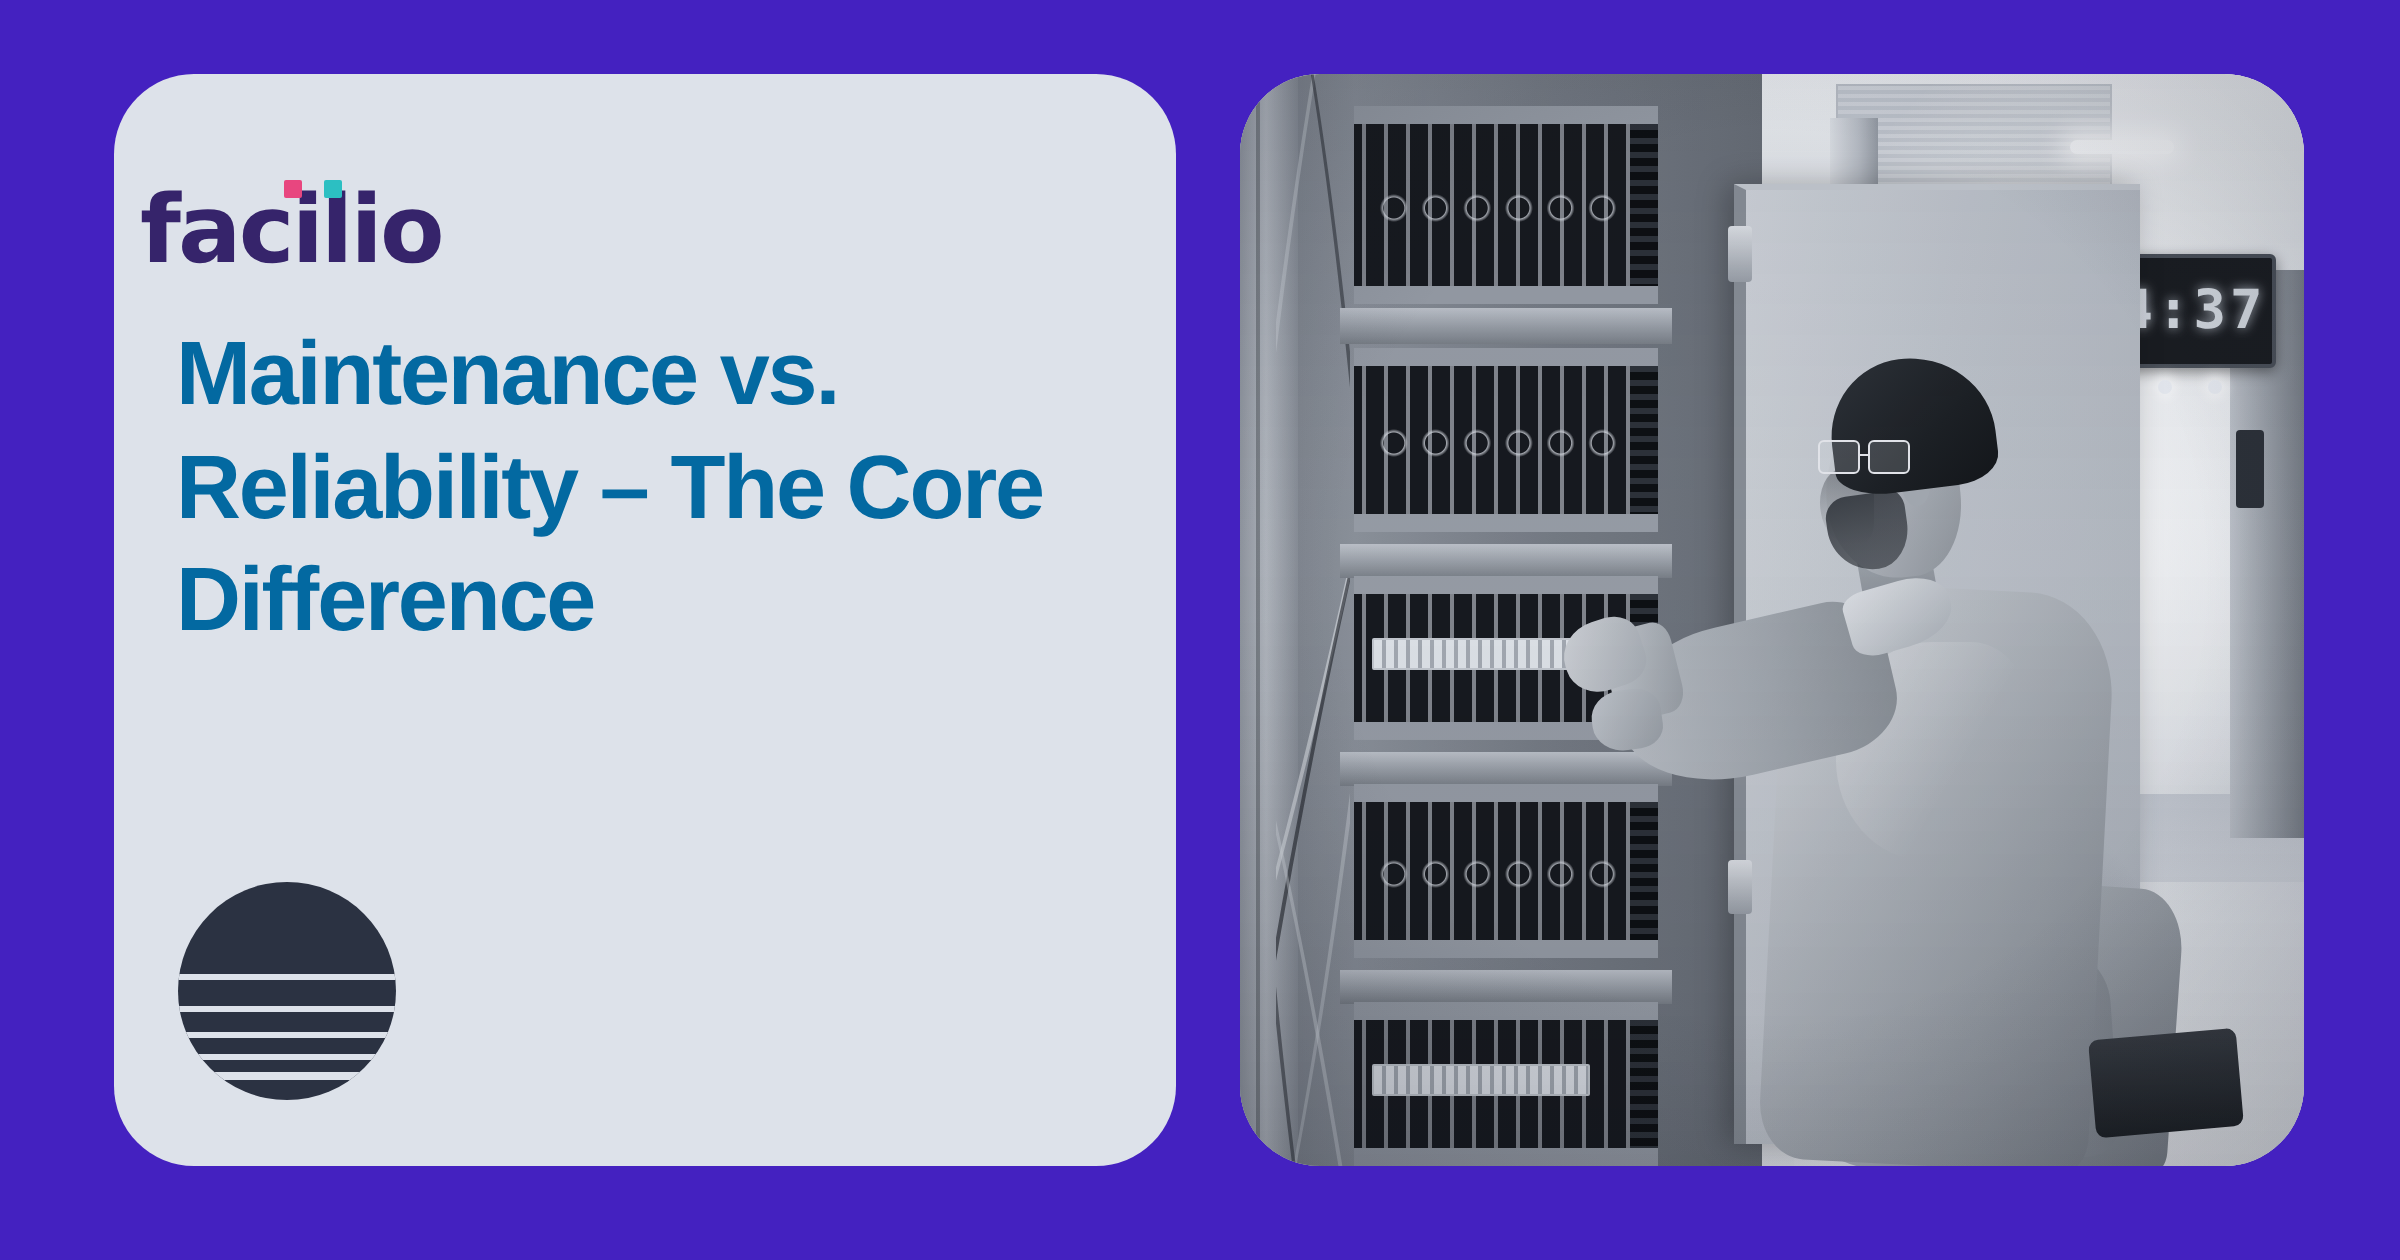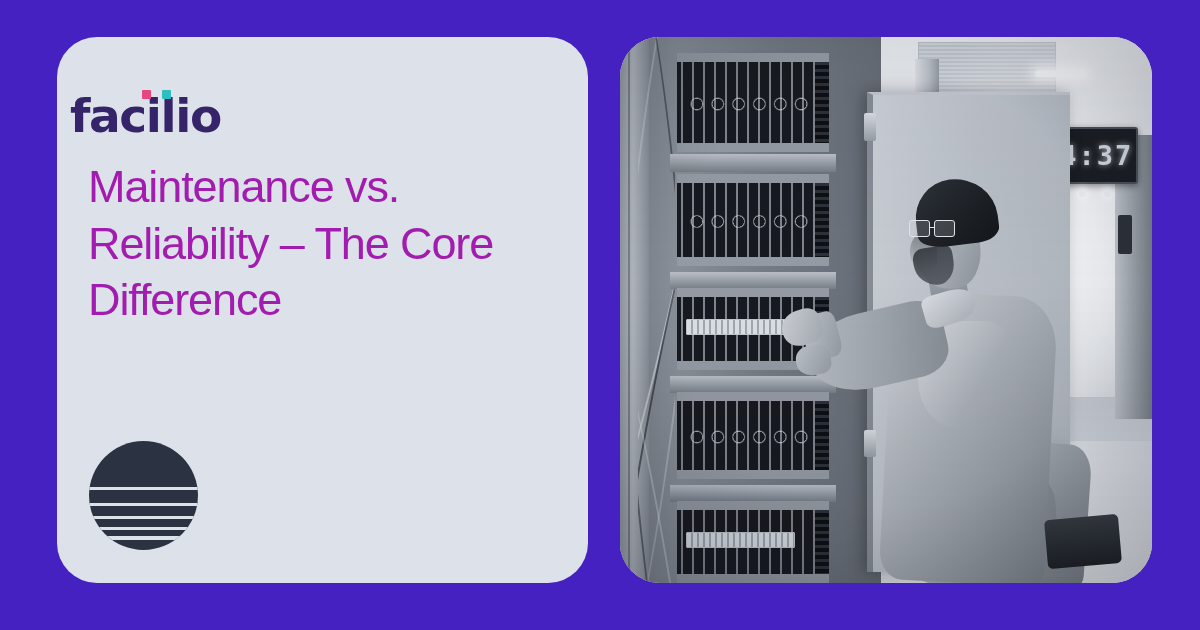--- a/index.html
+++ b/index.html
@@ -50,24 +50,24 @@
   .brand-dot.pink { background:#E8467F; left:72px; top:1px; }
   .brand-dot.teal { background:#2CBFC2; left:92px; top:1px; }
 
   
   .headline {
     position:absolute;
     left:31px; top:122px;
     width:470px;
     font-family:"Liberation Sans", sans-serif;
     font-size:45px;
-    font-weight:400;
+    font-weight:700;
     line-height:1.26;
     letter-spacing:-1.1px;
-    color:#a21caf;
+    color:#0369a1;
   }
 
   
   .sunmark {
     position:absolute;
     left:32px; bottom:33px;
     width:109px; height:109px;
     border-radius:50%;
     background:#2B3242;
     overflow:hidden;

